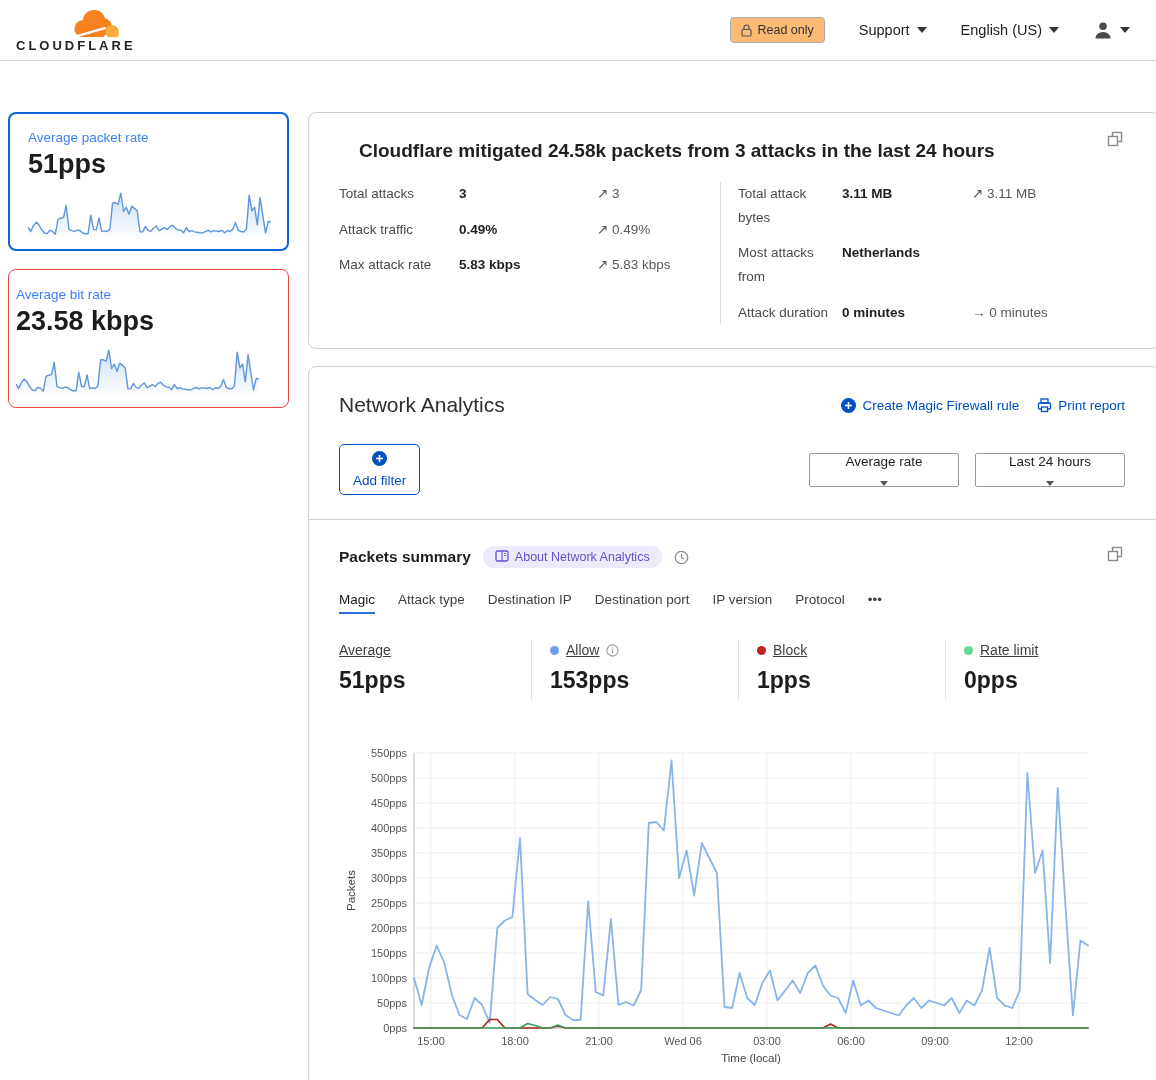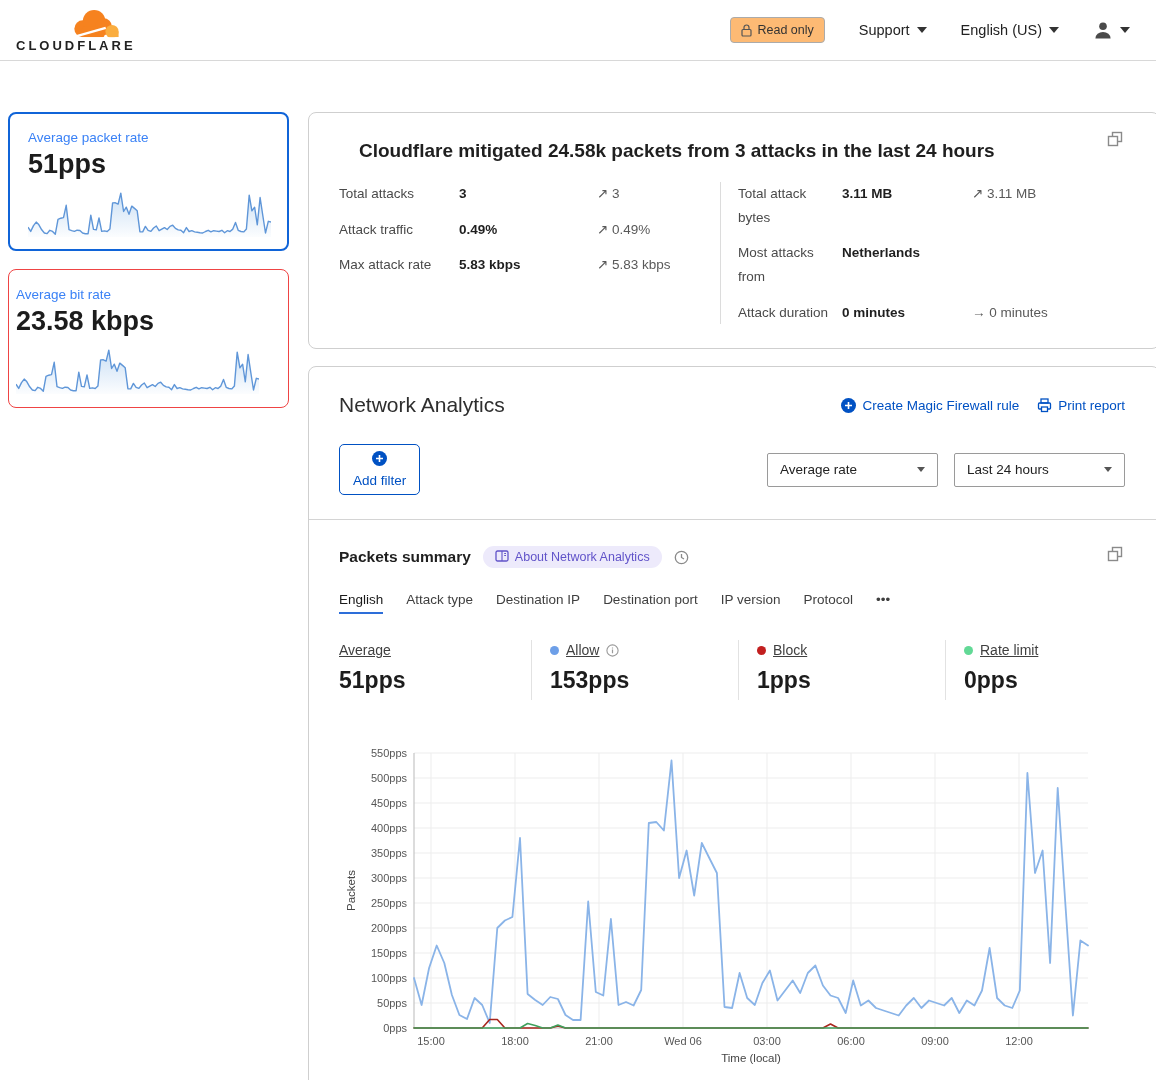--- a/index.html
+++ b/index.html
@@ -52,22 +52,22 @@
   .na-titlerow { display:flex; align-items:center; justify-content:space-between; }
   .na-title { font-size:21px; font-weight:400; color:#2e2e2e; }
   .na-links { display:flex; align-items:center; gap:18px; margin-right:4px; }
   .na-link { display:flex; align-items:center; gap:6px; color:#0051c3; font-size:13.5px;
     text-decoration:none; cursor:pointer; }
   .filter-row { display:flex; align-items:center; justify-content:space-between; margin-top:27px; }
   .add-filter { display:flex; align-items:center; gap:7px; border:1.5px solid #0051c3; border-radius:5px;
     background:#fff; color:#0051c3; font-size:13.5px; padding:6px 13px; cursor:pointer;
     font-family:"Liberation Sans",sans-serif;flex-direction:column; }
   .selects { display:flex; gap:16px; margin-right:4px; }
-  .select { display:flex; align-items:center; justify-content:space-between; width:171px; height:34px;
-    border:1px solid #9a9a9a; border-radius:2px; padding:0 12px; font-size:13.5px; color:#222; cursor:pointer; }
+  .select { display:flex; align-items:center; justify-content:space-between; width:150px; height:34px;
+    border:1px solid #9a9a9a; border-radius:2px; padding:0 12px; font-size:13.5px; color:#222; cursor:pointer;flex-direction:column; }
   .select .caret { border-top-color:#555; border-left-width:4.5px; border-right-width:4.5px; border-top-width:5.5px; }
 
   
   .packets-section { position:relative; border-top:1px solid #d4d4d4; padding:26px 30px 20px; }
   .ps-titlerow { display:flex; align-items:center; gap:12px; }
   .ps-title { font-size:15.5px; font-weight:700; color:#1f1f1f; }
   .about-pill { display:flex; gap:6px; background:#edeafb; color:#6153c9;
     border-radius:12px; padding:4px 12px; font-size:12.5px; cursor:pointer; }
   .tabs { display:flex; gap:23px; margin-top:24px; font-size:13.5px; color:#3f3f3f; }
   .tab { padding-bottom:7px; cursor:pointer; }
@@ -266,21 +266,21 @@
               <path d="M7 1v10 M9.2 3.5h1.8 M9.2 5.5h1.8" stroke="#6153c9" stroke-width="1.1"></path>
             </svg>
             <span>About Network Analytics</span>
           </span>
           <svg width="15" height="15" viewBox="0 0 15 15">
             <circle cx="7.5" cy="7.5" r="6.2" fill="none" stroke="#8a8a8a" stroke-width="1.3"></circle>
             <path d="M7.5 4v3.5L10 9" fill="none" stroke="#8a8a8a" stroke-width="1.3"></path>
           </svg>
         </div>
         <nav class="tabs">
-          <span class="tab active">English</span>
+          <span class="tab active">Magic</span>
           <span class="tab">Attack type</span>
           <span class="tab">Destination IP</span>
           <span class="tab">Destination port</span>
           <span class="tab">IP version</span>
           <span class="tab">Protocol</span>
           <span class="tab">•••</span>
         </nav>
         <div class="stats">
           <div class="stat">
             <div class="stat-head">

